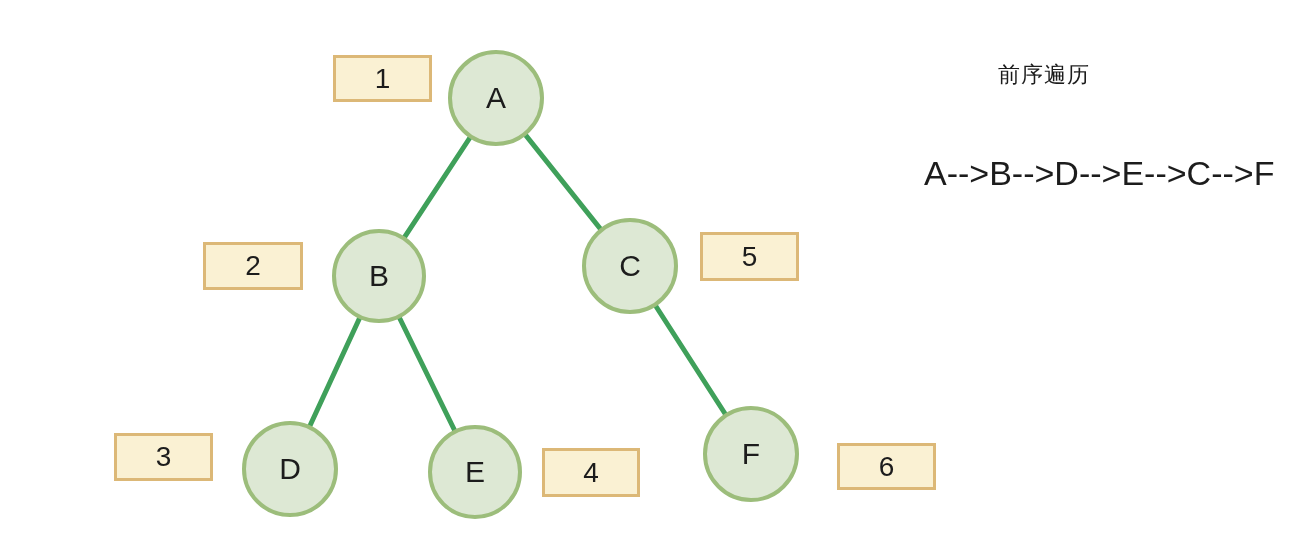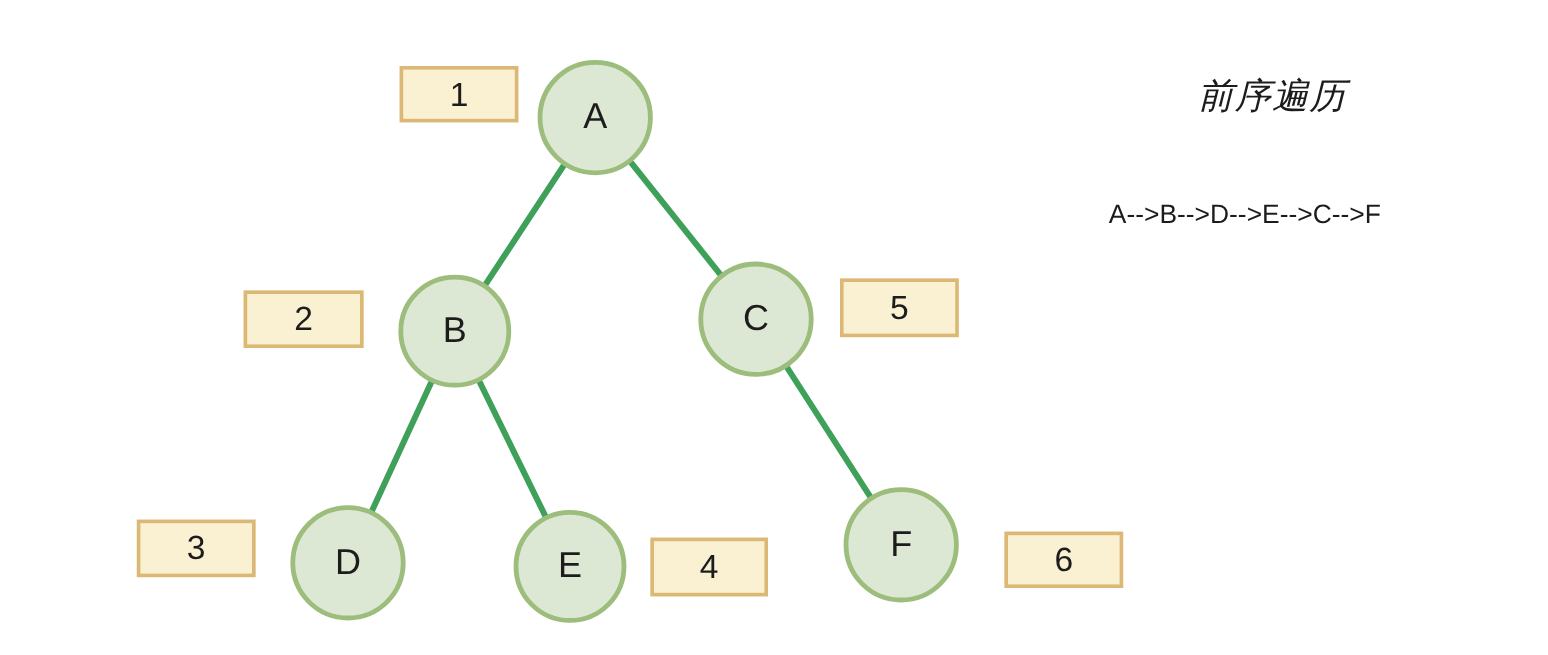--- a/index.html
+++ b/index.html
@@ -43,29 +43,28 @@
     background:var(--label-fill);
     border:3px solid var(--label-border);
     box-sizing:border-box;
     display:flex;align-items:center;justify-content:center;
     font-size:28px;
     color:var(--text);
   }
   .annotation-title{
     position:absolute;
     left:998px;top:60px;
-    font-size:30px;
+    font-size:22px;
     letter-spacing:1px;
     white-space:nowrap;
-    font-style:italic;
   }
   .annotation-sequence{
     position:absolute;
-    left:924px;top:166px;
-    font-size:22px;
+    left:924px;top:154px;
+    font-size:34px;
     white-space:nowrap;
   }
 </style>
 </head>
 <body>
 
 <div class="stage">
 
   <svg class="edges" viewBox="0 0 1290 546">
     <line x1="496" y1="98" x2="379" y2="276"></line>

